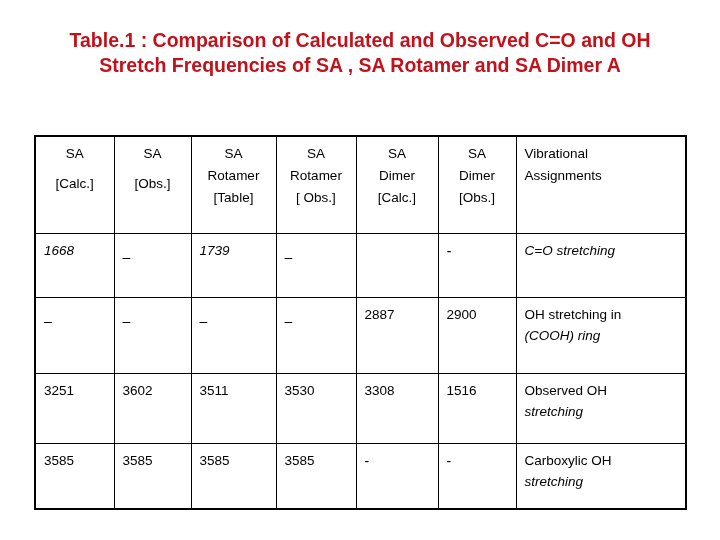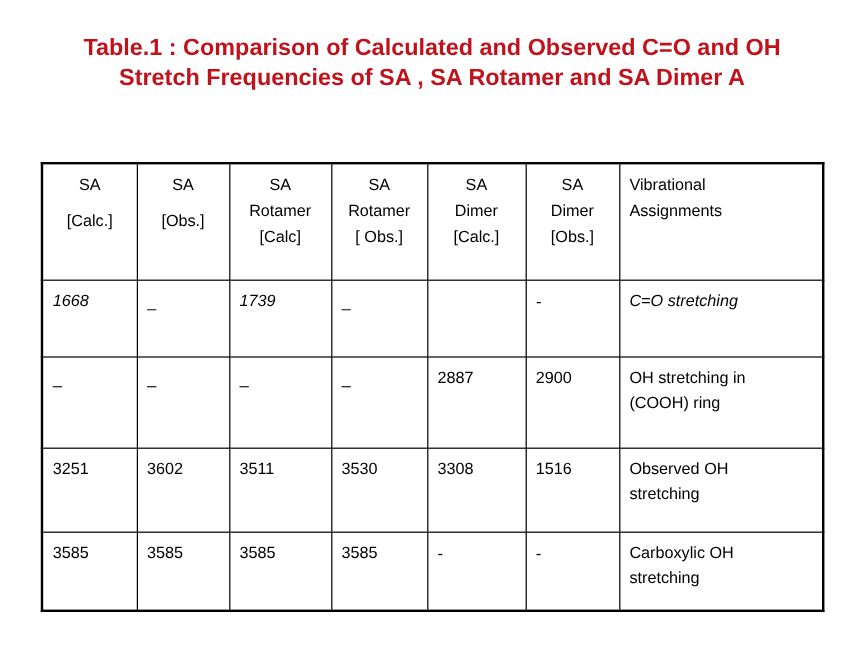--- a/index.html
+++ b/index.html
@@ -33,21 +33,21 @@
   .table-wrap {
     position: absolute;
     left: 34px;
     top: 135px;
     width: 651px;
   }
   table.freq {
     border-collapse: collapse;
     width: 651px;
     table-layout: fixed;
-    background: #e5e5e5;
+    background: #3b82f6;
   }
   table.freq td {
     border: 1px solid #000000;
     vertical-align: top;
     padding: 0;
     font-size: 13.5px;
     color: #000000;
     line-height: 22px;
     background: #ffffff;
   }
@@ -98,20 +98,21 @@
   }
   .dash-plain {
     display: inline-block;
     font-size: 14px;
   }
   .assign {
     line-height: 21px;
   }
   .assign .l2 {
     display: block;
+    font-style: italic;
   }
   .r-h { height: 97px; }
   .r-1 { height: 64px; font-style: italic; }
   .r-2 { height: 76px; }
   .r-3 { height: 70px; margin-left: 32px; }
   .r-4 { height: 66px; }
 </style>
 </head>
 <body>
 
@@ -143,21 +144,21 @@
             <div class="cellpad ctr">
               <span class="line1">SA</span>
               <span class="brk"></span>
               <span class="line2">[Obs.]</span>
             </div>
           </td>
           <td>
             <div class="cellpad ctr">
               <span class="line1">SA</span>
               <span class="line1">Rotamer</span>
-              <span class="line2">[Calc]</span>
+              <span class="line2">[Table]</span>
             </div>
           </td>
           <td>
             <div class="cellpad ctr">
               <span class="line1">SA</span>
               <span class="line1">Rotamer</span>
               <span class="line2">[ Obs.]</span>
             </div>
           </td>
           <td>

